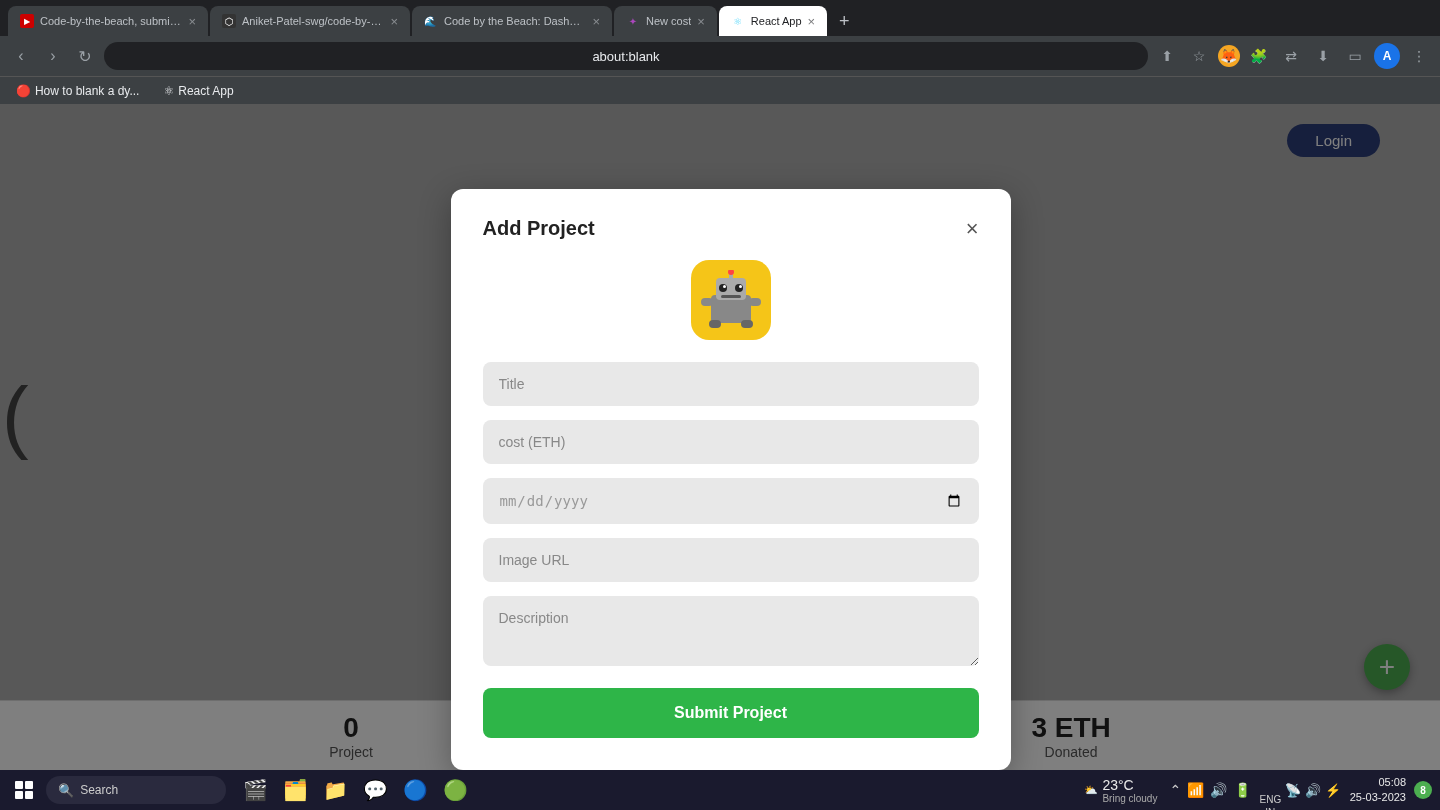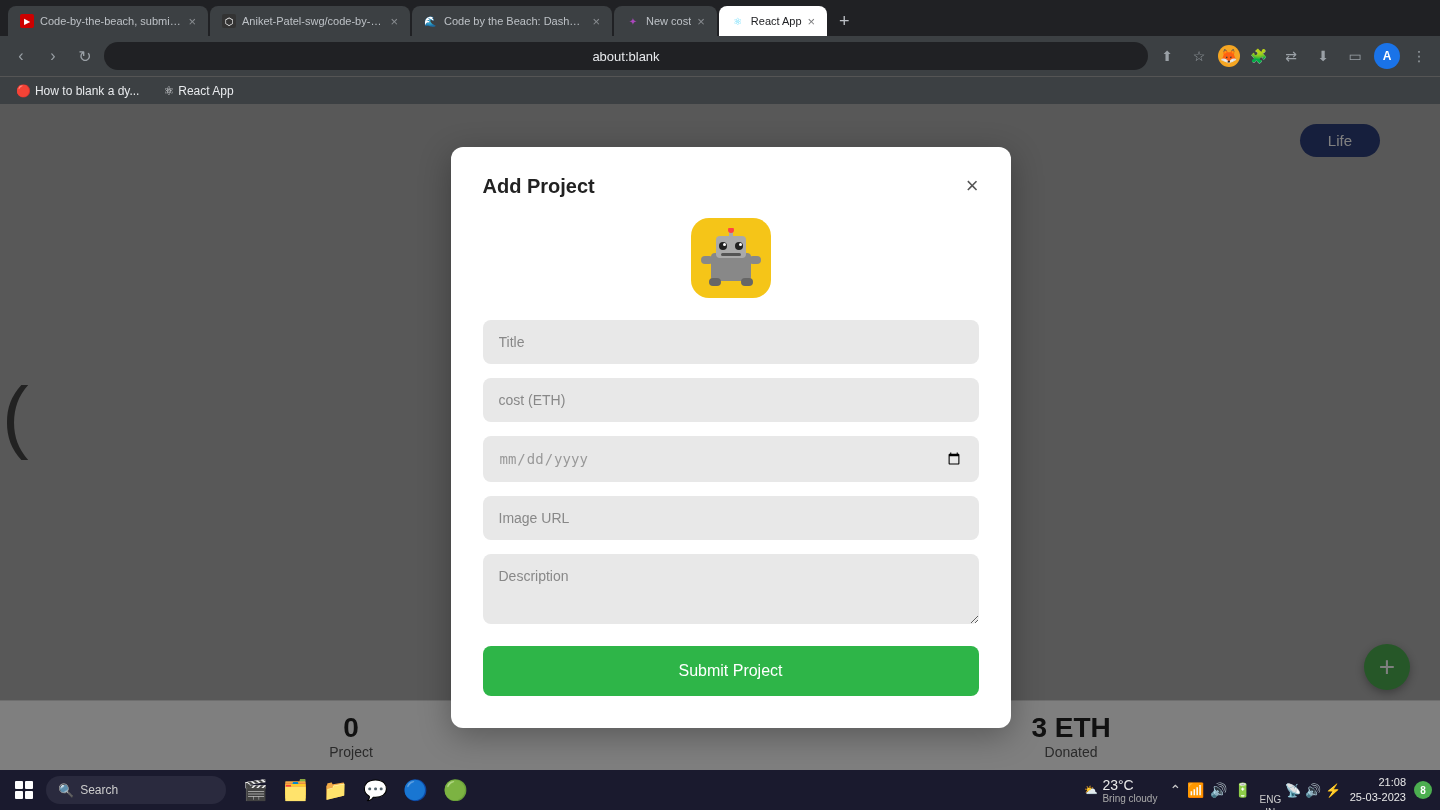--- a/index.html
+++ b/index.html
@@ -247,21 +247,21 @@
       font-size: 80px;
       color: #444;
     }
 
     
     .modal-overlay {
       position: absolute;
       top: 0; left: 0; right: 0; bottom: 0;
       background: rgba(0,0,0,0.5);
       display: flex;
-      align-items: center;
+      align-items: flex-end;
       justify-content: center;
       padding-left: 21px;
     }
 
     
     .modal {
       background: white;
       border-radius: 12px;
       width: 560px;
       padding: 28px 32px 32px;
@@ -344,21 +344,21 @@
       color: #888;
     }
     .submit-btn {
       width: 100%;
       background: #2eb548;
       color: white;
       border: none;
       border-radius: 8px;
       padding: 16px;
       font-size: 16px;
-      font-weight: 400;
+      font-weight: 700;
       cursor: pointer;
     }
 
     
     .taskbar {
       position: absolute;
       bottom: 0;
       left: 0;
       right: 0;
       height: 40px;
@@ -528,21 +528,21 @@
       <span style="font-size:12px;">⚛</span>
       <span>React App</span>
     </div>
   </div>
 </div>
 
 <div class="page-area">
 
   <div class="bg-text">Bring Cr                Life On</div>
 
-  <button class="login-btn">Life</button>
+  <button class="login-btn">Login</button>
 
   <div class="paren-left">(</div>
 
   <div class="stats-bar">
     <div class="stat-item">
       <div class="stat-number">0</div>
       <div class="stat-label">Project</div>
     </div>
     <div class="stat-item">
       <div class="stat-number">3 ETH</div>
@@ -660,19 +660,19 @@
       <div style="color:#ccc;font-size:10px;text-align:center;line-height:1.3;margin-top:32px;">
         <div style="white-space:pre-line;">ENG
 IN</div>
       </div>
       <span class="sys-icon" style="font-size:13px;">📡</span>
       <span class="sys-icon" style="font-size:13px;">🔊</span>
       <span class="sys-icon" style="font-size:13px;">⚡</span>
     </div>
 
     <div class="taskbar-time">
-      <div>21:08</div>
+      <div>05:08</div>
       <div>25-03-2023</div>
     </div>
 
     <div class="taskbar-badge">8</div>
   </div>
 </div>
 
 </body></html>

